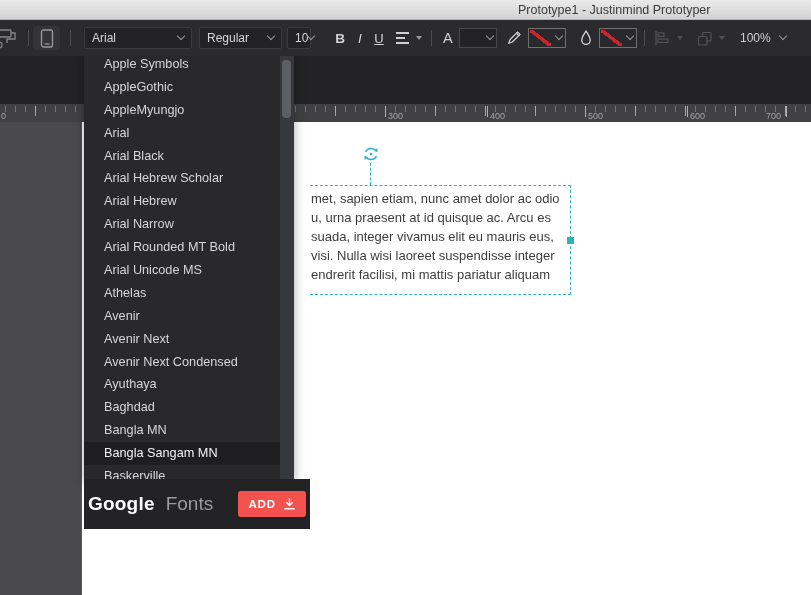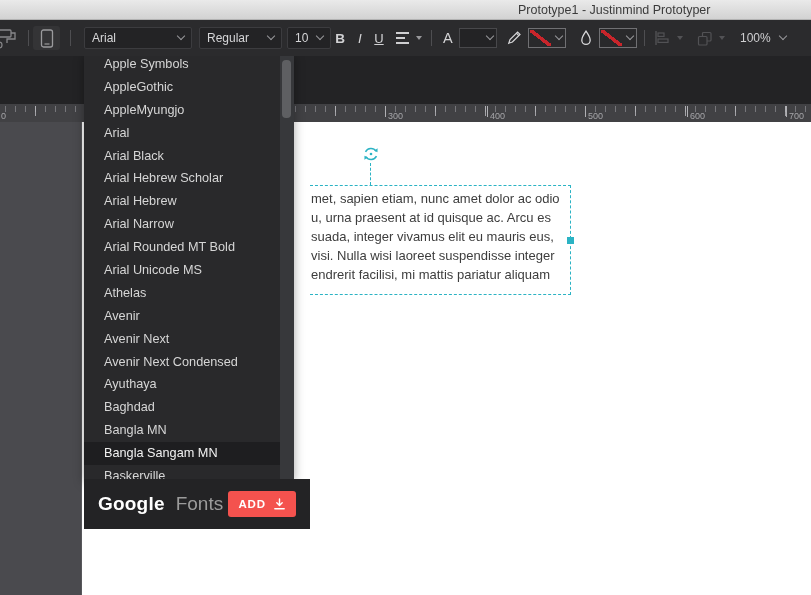--- a/index.html
+++ b/index.html
@@ -108,21 +108,21 @@
   .font-item {
     width:212px; height:22.9px; line-height:22.9px; padding-left:20px;
     font-size:12.7px; color:#d6d6d6; white-space:nowrap; cursor:default;
   }
   .font-item.selected { background:#1e1e20; color:#f2f2f2; }
   .scroll-track { position:absolute; right:0; top:0; width:14px; height:100%; background:#37383b; }
   .scroll-thumb { position:absolute; left:2px; top:7px; width:9px; height:58px; background:#5e5f62; border-radius:4px; }
   
   .gf-footer {
     position:absolute; left:84px; top:479px; width:226px; height:50px;
-    background:#232325; z-index:46; display:flex; align-items:center; padding:0 14px;
+    background:#232325; z-index:46; display:flex; align-items:center; padding:0 4px;
   }
   .gf-google { font-size:19px; color:#ffffff; font-weight:bold; letter-spacing:.2px; }
   .gf-fonts  { font-size:19px; color:#9b9b9b; margin-left:11px; font-weight:normal; }
   .add-btn {
     margin-left:auto; background:#f4524e; border-radius:3px; color:#fff;
     font-size:11.5px; font-weight:bold; letter-spacing:.9px;
     padding:7px 10px; display:flex; align-items:center; gap:7px; cursor:default;
   }
 </style>
 </head>
@@ -134,21 +134,21 @@
   <div class="origin-label">0</div>
 <div class="major-tick" style="left: 385px;"></div>
     <div class="ruler-label" style="left: 388px;">300</div>
     <div class="major-tick" style="left: 487px;"></div>
     <div class="ruler-label" style="left: 490px;">400</div>
     <div class="major-tick" style="left: 585px;"></div>
     <div class="ruler-label" style="left: 588px;">500</div>
     <div class="major-tick" style="left: 687px;"></div>
     <div class="ruler-label" style="left: 690px;">600</div>
     <div class="major-tick" style="left: 786px;"></div>
-    <div class="ruler-label" style="left: 789px; margin-top: 40px;">700</div>
+    <div class="ruler-label" style="left: 766px; margin-top: 40px;">700</div>
   </div>
 
 <div class="pasteboard"></div>
 
 <div class="rot-icon">
   <svg width="20" height="20" viewBox="0 0 20 20">
     <path d="M4.5 7.8a6.2 6.2 0 0 1 10.6-.6" fill="none" stroke="#2bb3c4" stroke-width="1.5"></path>
     <path d="M16.6 4.3l-.1 4-3.4-1.6z" fill="#2bb3c4"></path>
     <path d="M15.5 12.2a6.2 6.2 0 0 1-10.6.6" fill="none" stroke="#2bb3c4" stroke-width="1.5"></path>
     <path d="M3.4 15.7l.1-4 3.4 1.6z" fill="#2bb3c4"></path>
@@ -187,21 +187,21 @@
   <div class="tb-sep" style="left:70px"></div>
 
   <div class="tb-select" style="left:84px;width:108px">
     <span>Arial</span>
     <span class="chev"></span>
   </div>
   <div class="tb-select" style="left:199px;width:83px">
     <span>Regular</span>
     <span class="chev"></span>
   </div>
-  <div class="tb-select" style="left:287px;width:44px">
+  <div class="tb-select" style="left:287px;width:24px">
     <span>10</span>
     <span class="chev"></span>
   </div>
 
   <div class="tb-btn bold-b" style="left:331px;width:18px">B</div>
   <div class="tb-btn ital-i" style="left:353px;width:14px">I</div>
   <div class="tb-btn und-u" style="left:371px;width:16px">U</div>
 
   <div class="grp" style="left:396px">
     <span class="align-bars">

